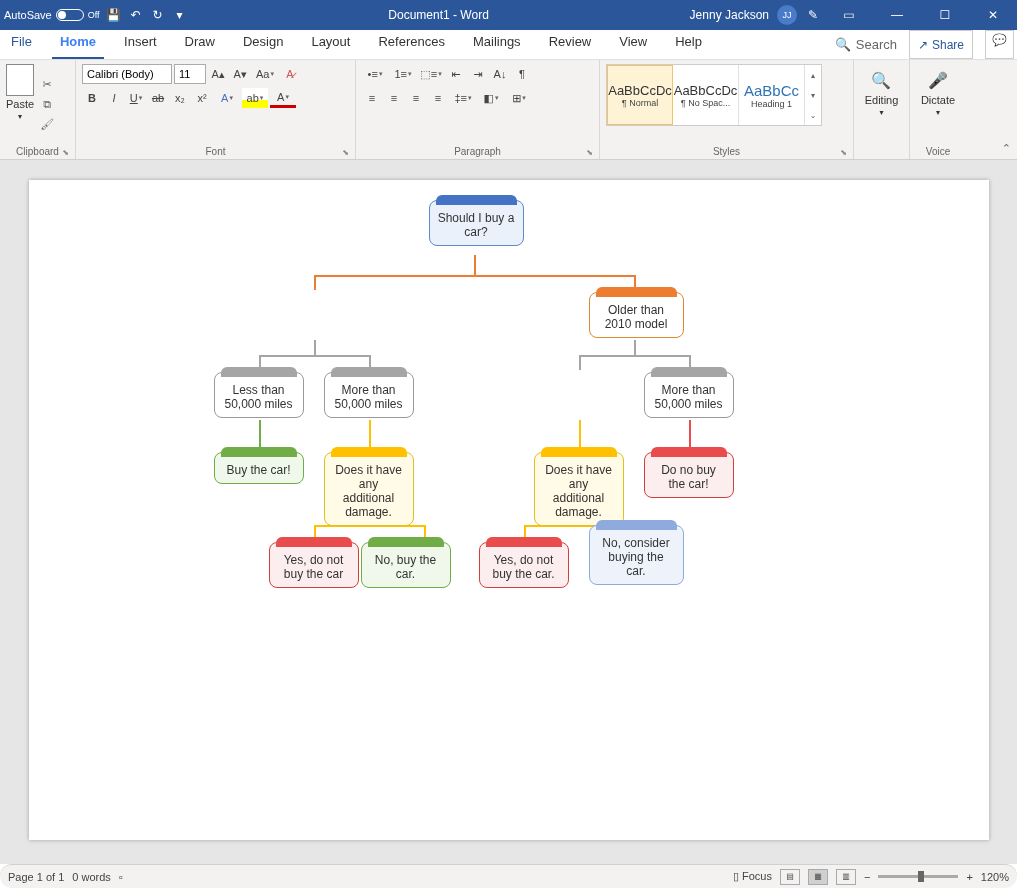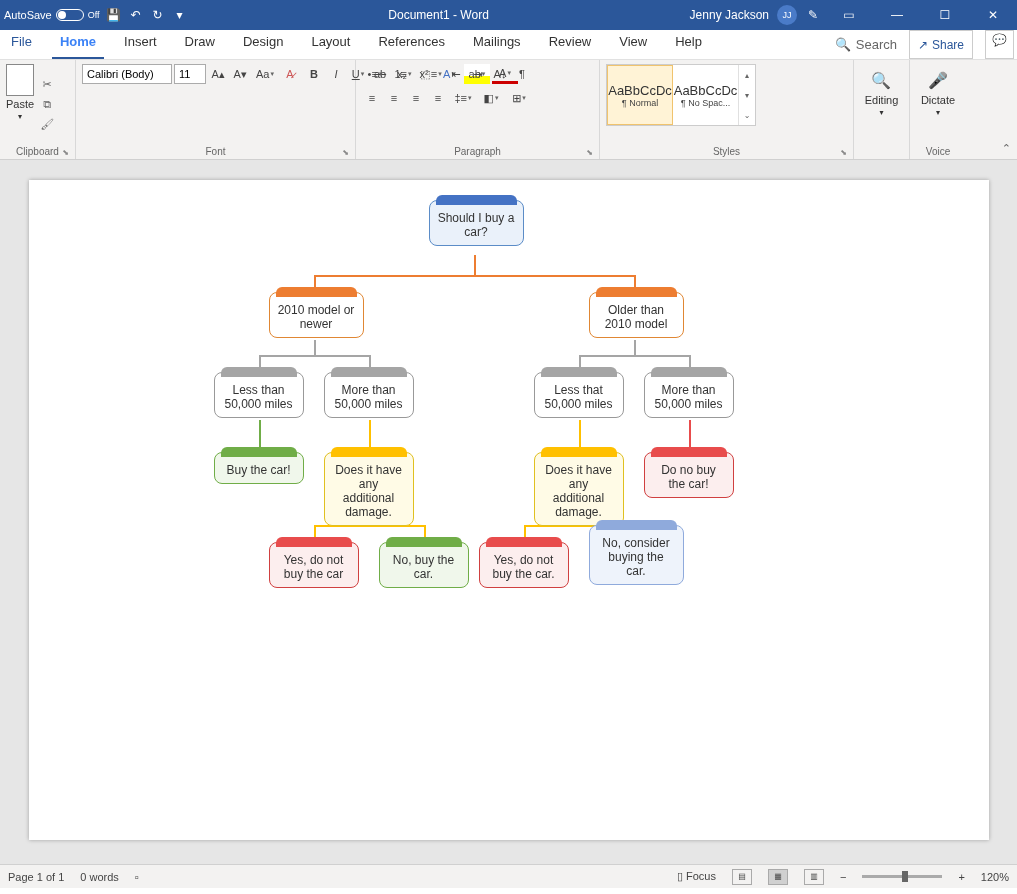--- a/index.html
+++ b/index.html
@@ -39,21 +39,21 @@
 .clipboard-small { display: flex; flex-direction: column; gap: 4px; justify-content: center; }
 .small-icon { width: 18px; height: 16px; display: flex; align-items: center; justify-content: center; font-size: 11px; color: #666; }
 
 
 .font-row { display: flex; gap: 2px; align-items: center; }
 .font-select { border: 1px solid #ababab; background: #fff; font-size: 11px; height: 20px; padding: 0 4px; }
 .font-name { width: 90px; }
 .font-size { width: 32px; }
 .btn-sm { width: 20px; height: 20px; display: flex; align-items: center; justify-content: center; font-size: 11px; color: #444; cursor: pointer; }
 .btn-sm.wider { width: 26px; }
-.font-rows { display: flex; flex-direction: row; gap: 4px; }
+.font-rows { display: flex; flex-direction: column; gap: 4px; }
 
 
 .para-rows { display: flex; flex-direction: column; gap: 4px; }
 .btn-dd::after { content: "▾"; font-size: 7px; margin-left: 1px; color: #666; }
 
 
 .styles-gallery { display: flex; gap: 0; border: 1px solid #ccc; background: #fff; height: 62px; }
 .style-item { width: 66px; border-right: 1px solid #e0e0e0; display: flex; flex-direction: column; align-items: center; justify-content: center; font-size: 9px; color: #444; padding: 2px; }
 .style-item.selected { border: 1px solid #f0c36d; background: #fff3d6; }
 .style-preview { font-size: 13px; color: #333; }
@@ -92,21 +92,21 @@
 .connector { position: absolute; background: transparent; }
 .connector.h { height: 2px; }
 .connector.v { width: 2px; }
 .c-orange { background: #ed7d31; }
 .c-gray { background: #a5a5a5; }
 .c-yellow { background: #ffc000; }
 .c-green { background: #70ad47; }
 .c-red { background: #e84c4c; }
 
 
-.statusbar { background: #f3f2f1; border-top: 1px solid #d0d0d0; height: 24px; display: flex; align-items: center; font-size: 11px; color: #444; padding: 0 8px; gap: 16px; }
+.statusbar { background: #f3f2f1; border-top: 1px solid #d0d0d0; height: 24px; display: flex; align-items: center; font-size: 11px; color: #444; padding: 0 8px; gap: 8px; border-radius: 12px; }
 .statusbar .spacer { flex: 1; }
 .view-btn { width: 20px; height: 16px; border: 1px solid #aaa; display: flex; align-items: center; justify-content: center; font-size: 8px; }
 .view-btn.active { background: #d0d0d0; }
 .zoom-slider { width: 80px; height: 3px; background: #aaa; position: relative; }
 .zoom-slider::after { content: ""; position: absolute; left: 50%; top: -4px; width: 6px; height: 11px; background: #666; }
 </style>
 </head>
 <body>
 
 <div class="titlebar">
@@ -238,20 +238,24 @@
     <div class="group-content">
       <div class="styles-gallery">
         <div class="style-item selected">
           <div class="style-preview">AaBbCcDc</div>
           <div>¶ Normal</div>
         </div>
         <div class="style-item">
           <div class="style-preview">AaBbCcDc</div>
           <div>¶ No Spac...</div>
         </div>
+        <div class="style-item">
+          <div class="style-preview heading">AaBbCc</div>
+          <div>Heading 1</div>
+        </div>
         <div class="gallery-more">
             <span>▴</span>
             <span>▾</span>
             <span>⌄</span>
           </div>
       </div>
     </div>
     <div class="group-label"><span>Styles</span><span class="launcher">⬊</span></div>
   </div>
 
@@ -306,35 +310,33 @@
       <div class="connector v c-yellow" style="left:550px;top:240px;height:30px"></div>
       <div class="connector v c-yellow" style="left:550px;top:330px;height:15px"></div>
       <div class="connector h c-yellow" style="left:495px;top:345px;width:110px"></div>
       <div class="connector v c-yellow" style="left:495px;top:345px;height:15px"></div>
       <div class="connector v c-yellow" style="left:605px;top:345px;height:15px"></div>
 
       <div class="connector v c-red" style="left:660px;top:240px;height:30px"></div>
 
       <div class="node blue" style="left:400px;top:20px;width:95px"><div class="tab-bar"></div><span>Should I buy a car?</span></div>
 
-      <div class="node orange" style="left:240px;top:112px;width:95px"><div class="tab-bar"></div><span>2010 model or newer</span></div>
       <div class="node orange" style="left:560px;top:112px;width:95px"><div class="tab-bar"></div><span>Older than 2010 model</span></div>
 
       <div class="node gray" style="left:185px;top:192px;width:90px"><div class="tab-bar"></div><span>Less than 50,000 miles</span></div>
       <div class="node gray" style="left:295px;top:192px;width:90px"><div class="tab-bar"></div><span>More than 50,000 miles</span></div>
-      <div class="node gray" style="left:505px;top:192px;width:90px"><div class="tab-bar"></div><span>Less that 50,000 miles</span></div>
       <div class="node gray" style="left:615px;top:192px;width:90px"><div class="tab-bar"></div><span>More than 50,000 miles</span></div>
 
       <div class="node green" style="left:185px;top:272px;width:90px"><div class="tab-bar"></div><span>Buy the car!</span></div>
       <div class="node yellow" style="left:295px;top:272px;width:90px"><div class="tab-bar"></div><span>Does it have any additional damage.</span></div>
       <div class="node yellow" style="left:505px;top:272px;width:90px"><div class="tab-bar"></div><span>Does it have any additional damage.</span></div>
       <div class="node red" style="left:615px;top:272px;width:90px"><div class="tab-bar"></div><span>Do no buy the car!</span></div>
 
       <div class="node red" style="left:240px;top:362px;width:90px"><div class="tab-bar"></div><span>Yes, do not buy the car</span></div>
-      <div class="node green" style="left:350px;top:362px;width:90px"><div class="tab-bar"></div><span>No, buy the car.</span></div>
+      <div class="node green" style="left:332px;top:362px;width:90px"><div class="tab-bar"></div><span>No, buy the car.</span></div>
       <div class="node red" style="left:450px;top:362px;width:90px"><div class="tab-bar"></div><span>Yes, do not buy the car.</span></div>
       <div class="node lblue" style="left:560px;top:345px;width:95px"><div class="tab-bar"></div><span>No, consider buying the car.</span></div>
     </div>
   </div>
 </div>
 
 <div class="statusbar">
   <span>Page 1 of 1</span>
   <span>0 words</span>
   <span>▫</span>

